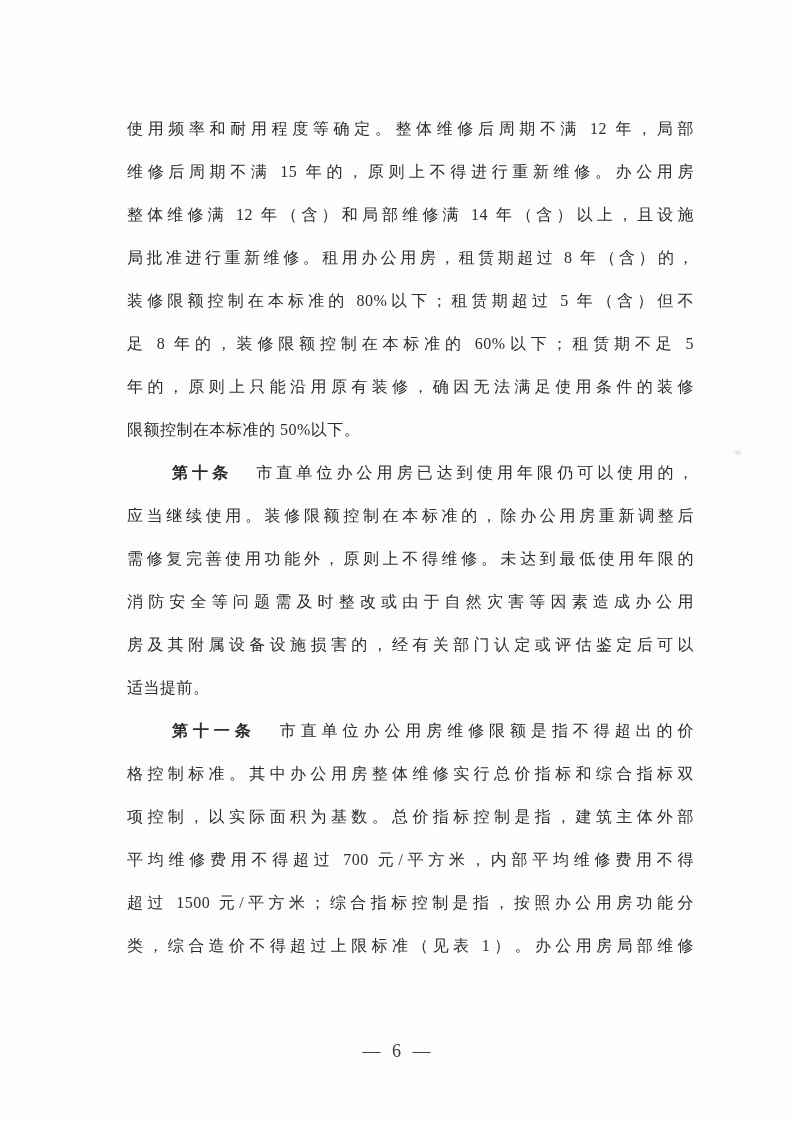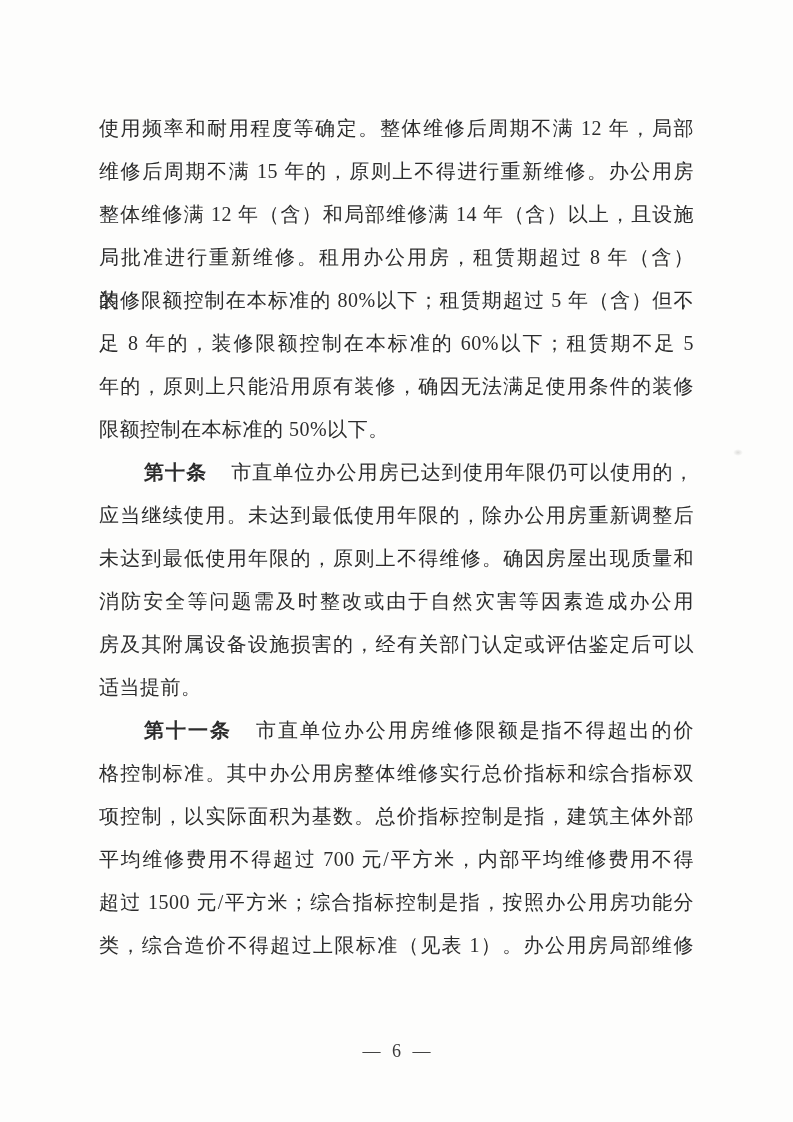--- a/index.html
+++ b/index.html
@@ -17,26 +17,27 @@
     font-family: "Liberation Serif", "DejaVu Serif", serif;
     color: #2c2c2c;
   }
   .content {
     position: absolute;
     left: 99px;
     top: 107px;
     width: 595px;
   }
   .line {
-    font-size: 20px;
+    font-size: 16px;
     height: 43px;
     line-height: 43px;
     text-align: justify;
     text-align-last: justify;
     letter-spacing: 0.5px;
+    margin-left: 28px;
   }
   .line.para-end {
     text-align-last: left;
   }
   .line.indent {
     text-indent: 45px;
   }
   .article-head {
     font-weight: 700;
     margin-right: 24px;
@@ -75,22 +76,22 @@
     <div class="line">整体维修满 12 年（含）和局部维修满 14 年（含）以上，且设施</div>
     <div class="line">局批准进行重新维修。租用办公用房，租赁期超过 8 年（含）的，</div>
     <div class="line">装修限额控制在本标准的 80%以下；租赁期超过 5 年（含）但不</div>
     <div class="line">足 8 年的，装修限额控制在本标准的 60%以下；租赁期不足 5</div>
     <div class="line">年的，原则上只能沿用原有装修，确因无法满足使用条件的装修</div>
     <div class="line para-end">限额控制在本标准的 50%以下。</div>
 
     <div class="line indent">
       <span class="article-head">第十条</span><span>市直单位办公用房已达到使用年限仍可以使用的，</span>
     </div>
-    <div class="line">应当继续使用。未达到最低使用年限的，除办公用房重新调整后</div>
-    <div class="line">未达到最低使用年限的，原则上不得维修。确因房屋出现质量和</div>
+    <div class="line">应当继续使用。装修限额控制在本标准的，除办公用房重新调整后</div>
+    <div class="line">需修复完善使用功能外，原则上不得维修。未达到最低使用年限的</div>
     <div class="line">消防安全等问题需及时整改或由于自然灾害等因素造成办公用</div>
     <div class="line">房及其附属设备设施损害的，经有关部门认定或评估鉴定后可以</div>
     <div class="line para-end">适当提前。</div>
 
     <div class="line indent">
       <span class="article-head">第十一条</span><span>市直单位办公用房维修限额是指不得超出的价</span>
     </div>
     <div class="line">格控制标准。其中办公用房整体维修实行总价指标和综合指标双</div>
     <div class="line">项控制，以实际面积为基数。总价指标控制是指，建筑主体外部</div>
     <div class="line">平均维修费用不得超过 700 元/平方米，内部平均维修费用不得</div>

